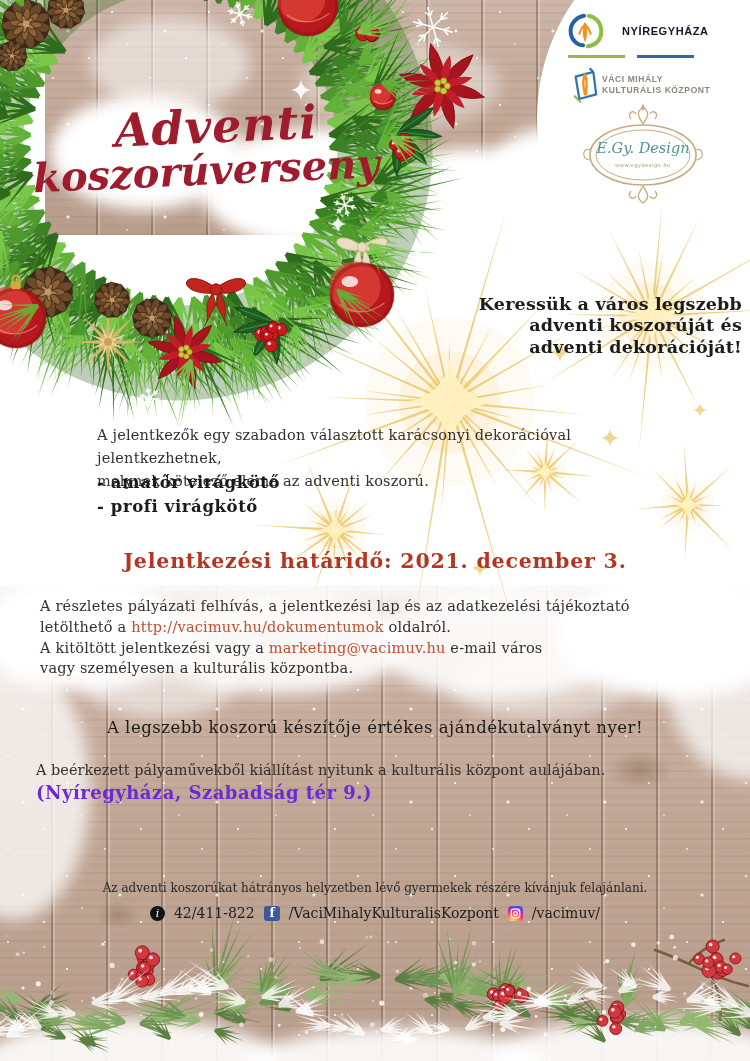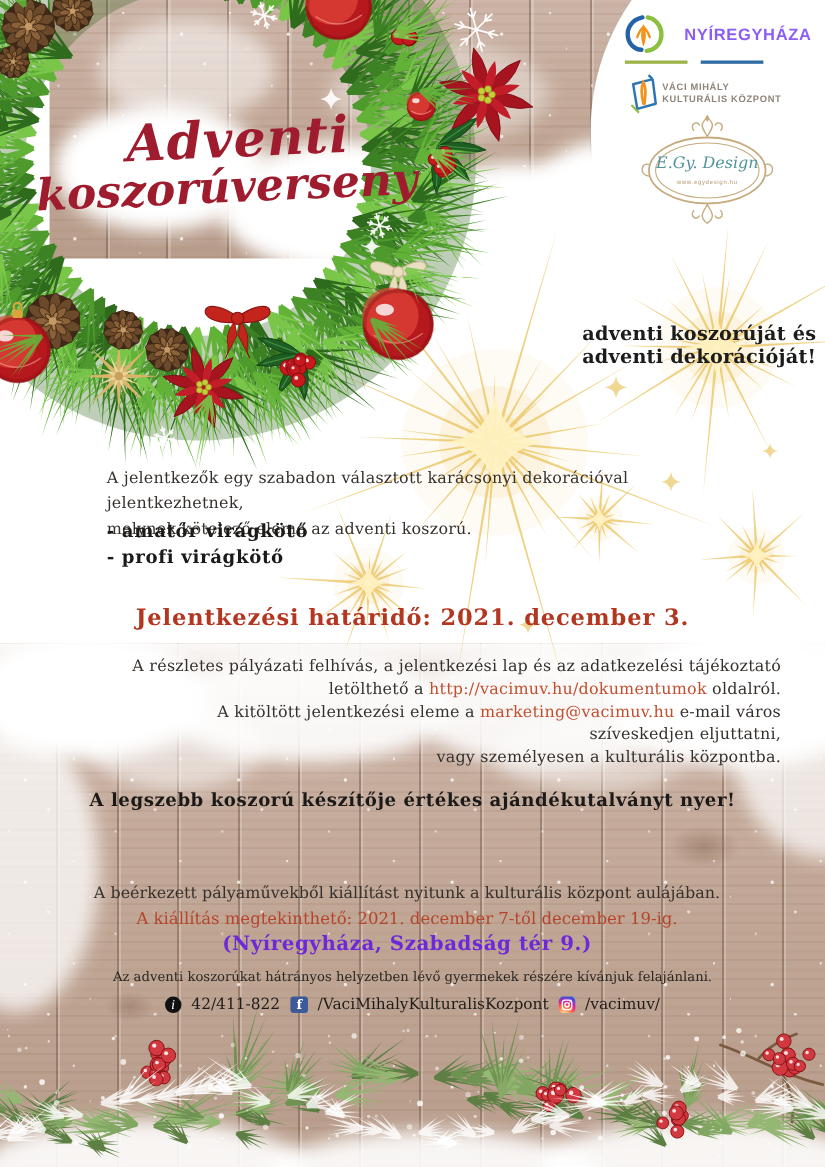--- a/index.html
+++ b/index.html
@@ -30,46 +30,46 @@
   .blob{position:absolute;border-radius:50%;background:#fff;filter:blur(8px);z-index:1;}
   
   #decor{position:absolute;left:0;top:0;width:750px;height:1061px;z-index:2;pointer-events:none;}
   
   .title{left:32px;top:104px;width:336px;text-align:center;z-index:3;color:#9e1c2e;
          font-style:italic;font-weight:bold;transform:rotate(-2.5deg);line-height:1.02;}
   .title .l1{font-size:46px;padding-left:34px;letter-spacing:1px;}
   .title .l2{font-size:40px;letter-spacing:0;}
   
   .nyh{left:566px;top:11px;display:flex;align-items:center;gap:6px;z-index:3;}
-  .nyh-label{font-family:"Liberation Sans",sans-serif;font-weight:bold;font-size:15px;
-             letter-spacing:.6px;color:#8b5cf6;padding-left:12px;}
+  .nyh-label{font-family:"Liberation Sans",sans-serif;font-weight:bold;font-size:11px;
+             letter-spacing:.6px;color:#0f172a;padding-left:12px;}
   .brand-lines{left:568px;top:55px;display:flex;gap:12px;z-index:3;}
   .line-green{width:57px;height:3px;background:#9cb448;}
   .line-blue{width:57px;height:3px;background:#2f6ba3;}
   .vmkk{left:570px;top:66px;display:flex;align-items:center;gap:4px;z-index:3;}
   .vmkk-label{font-family:"Liberation Sans",sans-serif;font-weight:bold;font-size:8.5px;
               letter-spacing:.6px;color:#8f8478;line-height:11px;}
   .egy{left:576px;top:102px;z-index:3;}
   
   .tagline{right:8px;top:294px;width:300px;text-align:right;z-index:3;color:#1c1c1c;
            font-weight:bold;font-size:17.5px;line-height:1.22;letter-spacing:.2px;}
   
   .intro{left:97px;top:424px;width:580px;z-index:3;font-size:14.5px;color:#35302c;
          line-height:23px;letter-spacing:.2px;}
   .cats{left:97px;top:468px;z-index:3;color:#1c1a18;}
   .cats .h{font-weight:bold;font-size:16.5px;text-decoration:underline;text-underline-offset:3px;letter-spacing:.6px;}
   .cats .it{font-weight:bold;font-size:16.5px;margin-top:5px;letter-spacing:.6px;}
   .deadline{left:0;top:549px;width:750px;text-align:center;z-index:3;color:#b23620;
             font-weight:bold;font-size:20.5px;letter-spacing:.8px;}
-  .details{left:40px;top:596px;width:670px;text-align:right;z-index:3;font-size:14.5px;
+  .details{left:40px;top:596px;width:670px;text-align:left;z-index:3;font-size:14.5px;
            color:#35302c;line-height:20.8px;letter-spacing:.2px;}
   .lnk{color:#c24e2e;}
   .prize{left:40px;top:718px;width:670px;text-align:center;z-index:3;color:#1c1a18;
-         font-weight:bold;font-size:16.5px;letter-spacing:.5px;}
-  .exhib{left:15px;top:762px;width:710px;text-align:center;z-index:3;color:#35302c;margin-top:42px;}
+         font-weight:normal;font-size:16.5px;letter-spacing:.5px;}
+  .exhib{left:36px;top:762px;width:710px;z-index:3;color:#35302c;}
   .exhib .e1{font-size:14.5px;}
   .exhib .e2{font-size:15px;color:#b5442b;margin-top:6px;}
   .exhib .e3{font-size:16px;margin-top:5px;}
   .exhib .e3 b{color:#b2271c;font-size:17.5px;letter-spacing:.5px;}
   .exhib .e4{font-size:18px;font-weight:bold;color:#6d28d9;margin-top:4px;letter-spacing:.5px;}
   .donation{left:10px;top:881px;width:730px;text-align:center;z-index:3;font-size:12px;color:#2a2724;}
   .contact{left:0;top:905px;width:750px;display:flex;justify-content:center;align-items:center;
            gap:9px;z-index:3;font-size:14px;color:#1e1c1a;}
   .ci{display:inline-flex;width:15px;height:15px;border-radius:50%;background:#111;color:#fff;
       align-items:center;justify-content:center;font-style:italic;font-size:11px;}
@@ -963,20 +963,21 @@
       <path d="M67,22 C63,15 59,11 67,5 C75,11 71,15 67,22 M55,17 C50,11 58,7 60,12 M79,17 C84,11 76,7 74,12" stroke="#c6ab7e" stroke-width="1.3" fill="none"></path>
       <path d="M67,2 L69,5.5 L67,9 L65,5.5 Z" fill="#c6ab7e"></path>
       <path d="M67,84 C63,91 59,95 67,101 C75,95 71,91 67,84 M55,89 C50,95 58,99 60,94 M79,89 C84,95 76,99 74,94" stroke="#c6ab7e" stroke-width="1.3" fill="none"></path>
       <path d="M15,48 C6,44 5,58 14,58 M119,48 C128,44 129,58 120,58" stroke="#c6ab7e" stroke-width="1.2" fill="none"></path>
       <text x="67" y="51" text-anchor="middle" font-family="DejaVu Serif, serif" font-style="italic" font-size="14.5" fill="#4f939b">E.Gy. Design</text>
       <text x="67" y="65" text-anchor="middle" font-family="Liberation Sans, sans-serif" font-size="5.5" letter-spacing=".6" fill="#b89b6f">www.egydesign.hu</text>
     </svg>
   </div>
 
   <div class="abs tagline">
+    <div>Keressük a város legszebb</div>
     <div>adventi koszorúját és</div>
     <div>adventi dekorációját!</div>
   </div>
 
   <div class="abs intro">
     <div>A jelentkezők egy szabadon választott karácsonyi dekorációval jelentkezhetnek,</div>
     <div>melynek kötelező eleme az adventi koszorú.</div>
   </div>
 
   <div class="abs cats">
@@ -985,31 +986,29 @@
   </div>
 
   <div class="abs deadline">Jelentkezési határidő: 2021. december 3.</div>
 
   <div class="abs details">
     <div>A részletes pályázati felhívás, a jelentkezési lap és az adatkezelési tájékoztató</div>
     <div>
       <span>letölthető a </span><span class="lnk">http://vacimuv.hu/dokumentumok</span><span> oldalról.</span>
     </div>
     <div>
-      <span>A kitöltött jelentkezési eleme a </span><span class="lnk">marketing@vacimuv.hu</span><span> e-mail város</span>
+      <span>A kitöltött jelentkezési vagy a </span><span class="lnk">marketing@vacimuv.hu</span><span> e-mail város</span>
     </div>
-    <div>szíveskedjen eljuttatni,</div>
     <div>vagy személyesen a kulturális központba.</div>
   </div>
 
   <div class="abs prize">A legszebb koszorú készítője értékes ajándékutalványt nyer!</div>
 
   <div class="abs exhib">
     <div class="e1">A beérkezett pályaművekből kiállítást nyitunk a kulturális központ aulájában.</div>
-    <div class="e2">A kiállítás megtekinthető: 2021. december 7-től december 19-ig.</div>
     <div class="e4">(Nyíregyháza, Szabadság tér 9.)</div>
   </div>
 
   <div class="abs donation">Az adventi koszorúkat hátrányos helyzetben lévő gyermekek részére kívánjuk felajánlani.</div>
 
   <div class="abs contact">
     <span class="ci">i</span>
     <span>42/411-822</span>
     <span class="ci fb">f</span>
     <span>/VaciMihalyKulturalisKozpont</span>

